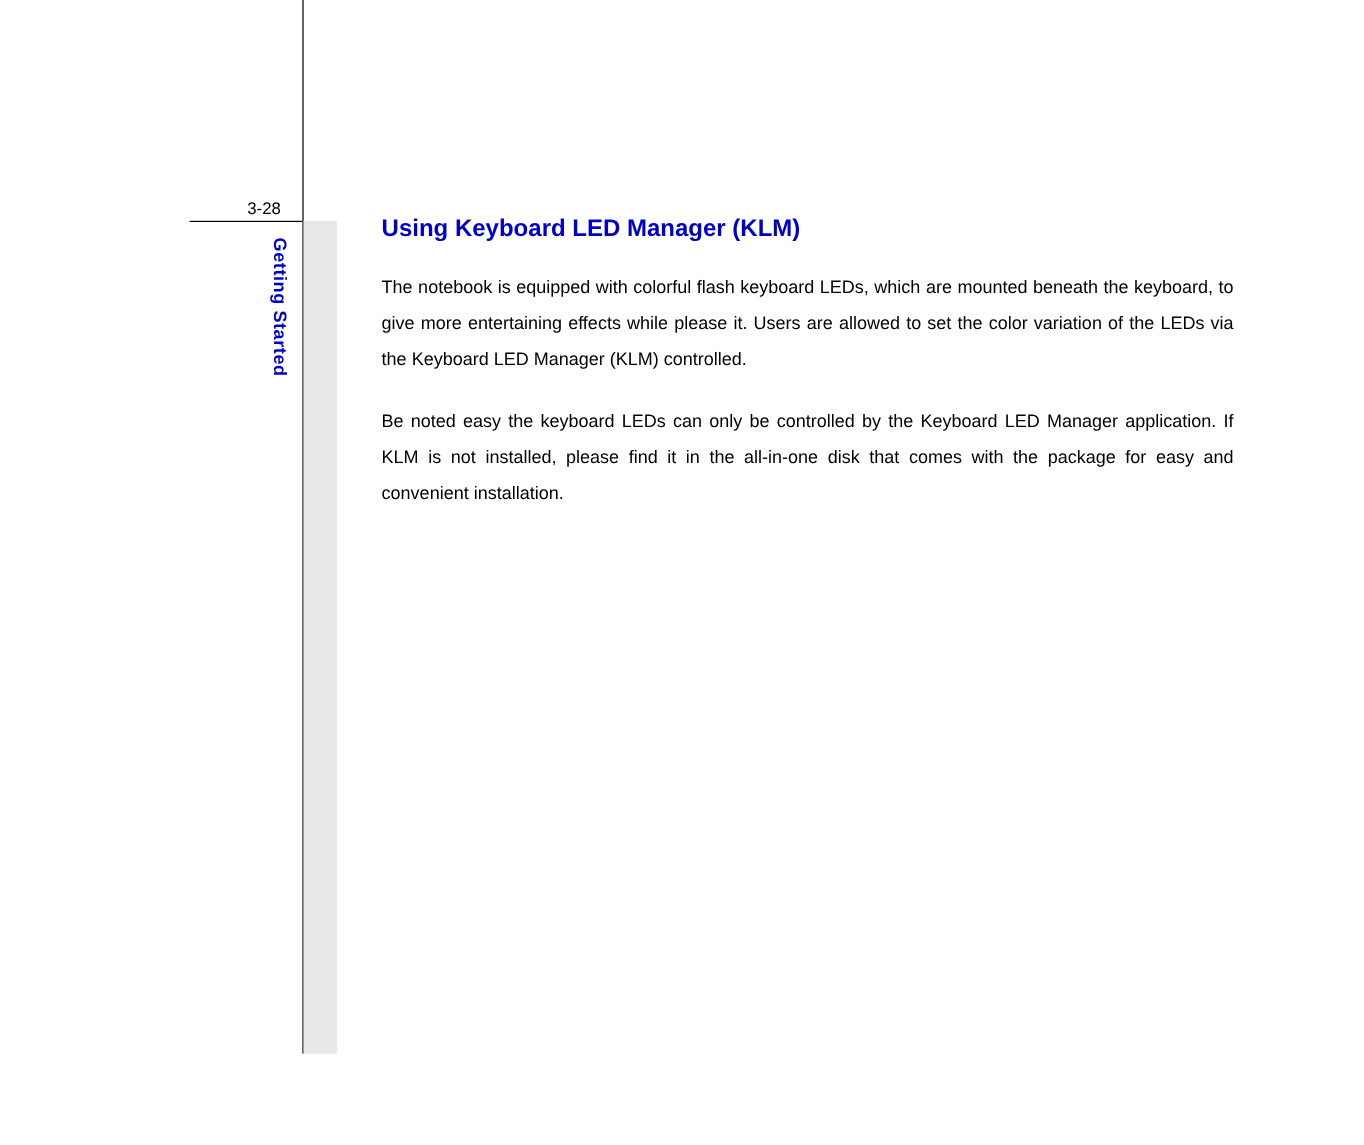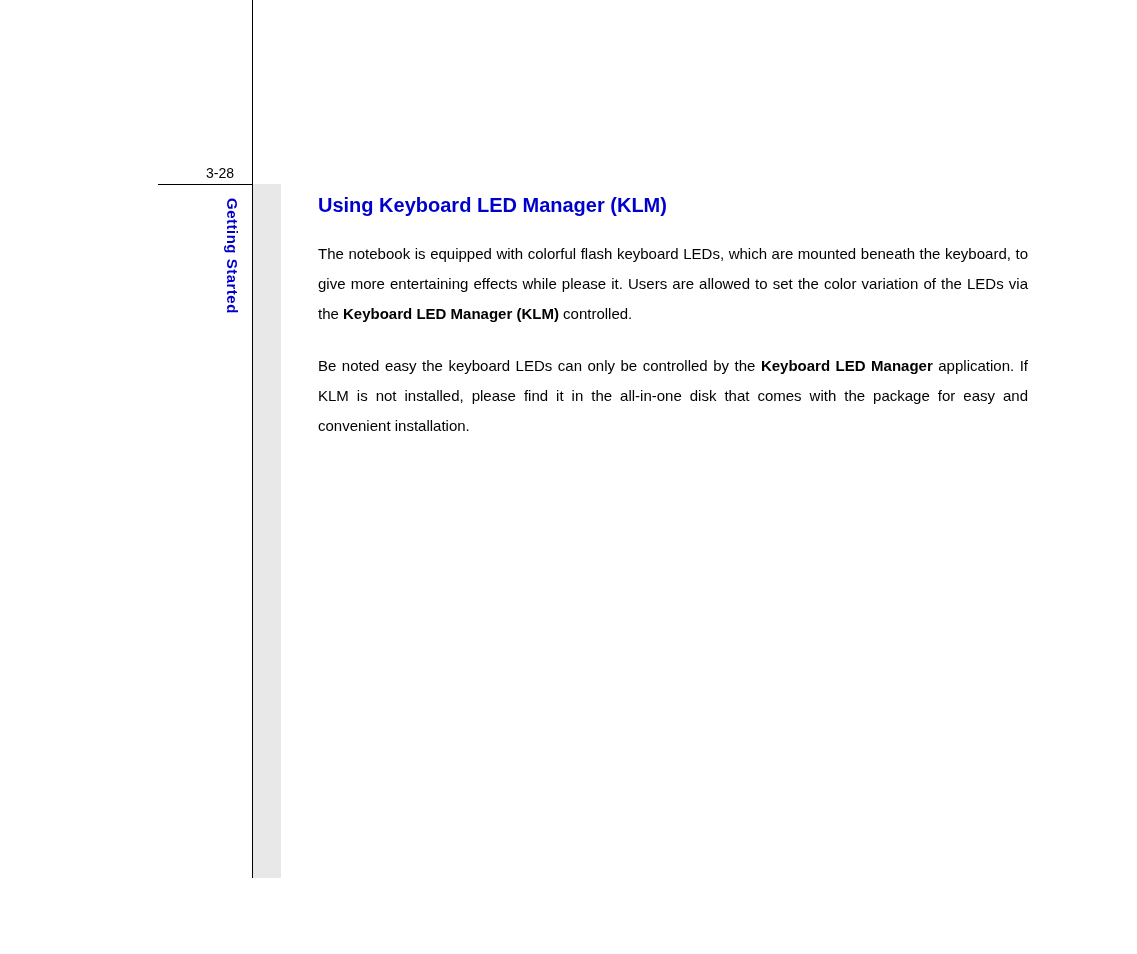--- a/index.html
+++ b/index.html
@@ -52,39 +52,39 @@
     .gray-column {
       position: absolute;
       top: 184px;
       left: 253px;
       width: 28px;
       height: 694px;
       background: #e8e8e8;
     }
     .content {
       position: absolute;
-      top: 194px;
+      top: 180px;
       left: 318px;
       width: 710px;
     }
     .heading {
       font-size: 20px;
       font-weight: bold;
       color: #0000cc;
       margin-bottom: 22px;
     }
     .para {
       font-size: 15px;
       color: #000;
       line-height: 2.0;
       text-align: justify;
       margin-bottom: 22px;
     }
     .bold {
-      font-weight: bold;
+      font-weight: normal;
     }
   </style>
 </head>
 <body>
 
 <div class="page-frame"></div>
 
 <div class="page-number">3-28</div>
 <div class="page-number-underline"></div>
 

